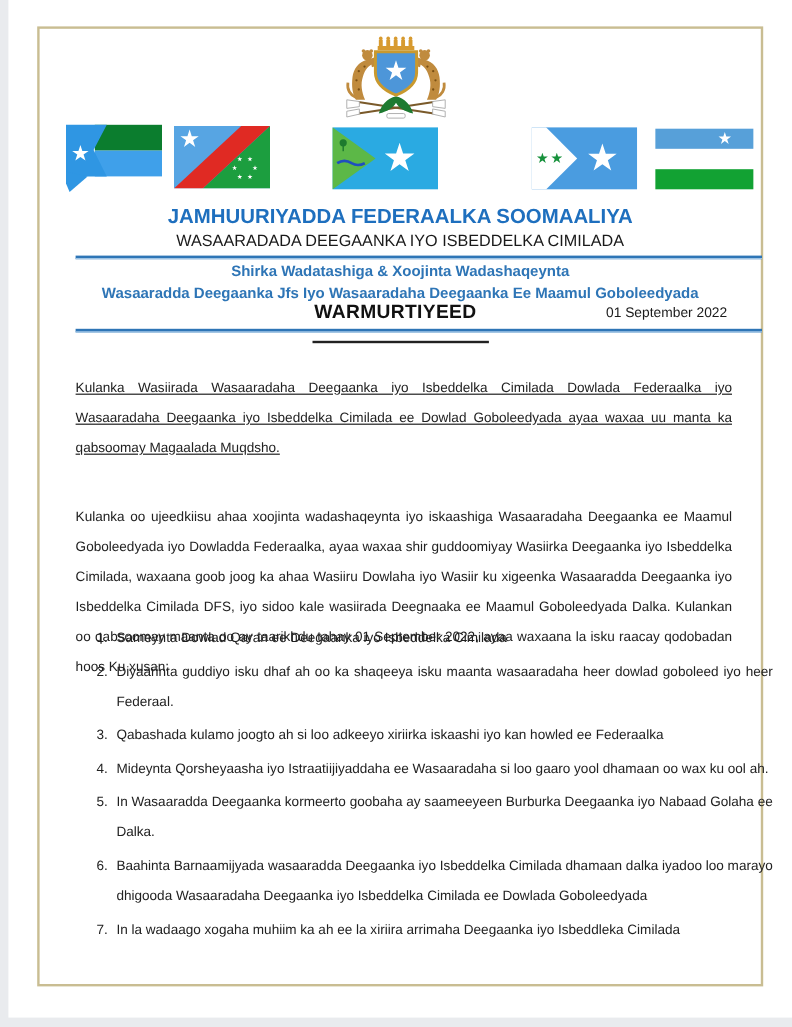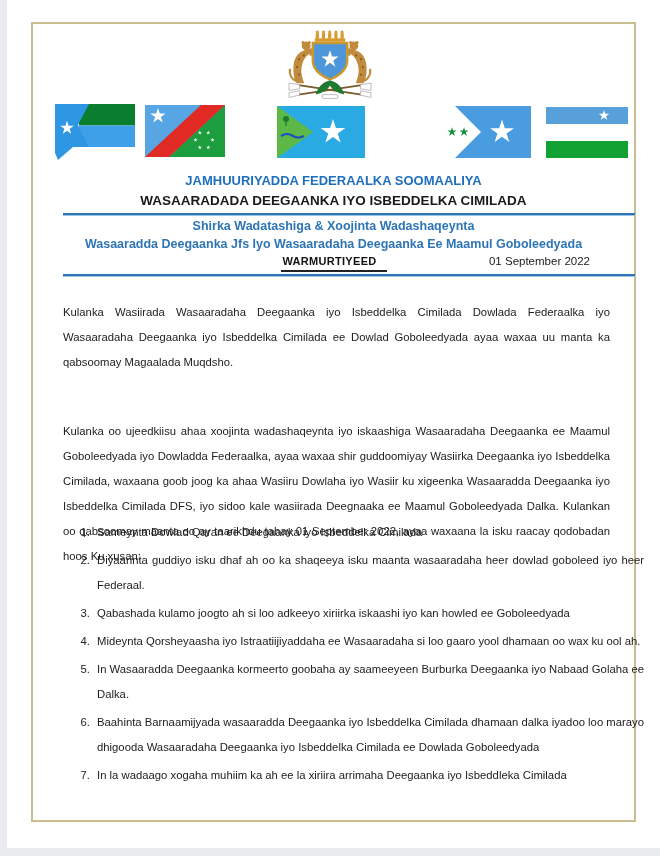--- a/index.html
+++ b/index.html
@@ -15,39 +15,39 @@
   }
   .abs{position:absolute;}
   .crest{left:235px;top:3px;}
   .flags-row{left:0;top:0;width:100%;height:0;}
   .flag{position:absolute;display:block;}
   .f1{left:22px;top:79px;}
   .f2{left:112px;top:81px;}
   .f3{left:244px;top:82px;}
   .f4{left:410px;top:82px;}
   .f5{left:513px;top:83px;}
-  .hline1{left:0;top:148px;width:100%;text-align:center;font-size:13px;font-weight:bold;color:#1e6fbe;line-height:18px;}
-  .hline2{left:0;top:168px;width:100%;text-align:center;font-size:13.5px;font-weight:bold;color:#1a1a1a;line-height:18px;}
+  .hline1{left:0;top:148px;width:100%;text-align:center;font-size:17px;font-weight:bold;color:#1e6fbe;line-height:18px;}
+  .hline2{left:0;top:168px;width:100%;text-align:center;font-size:13.5px;font-weight:normal;color:#1a1a1a;line-height:18px;}
   .rule{left:30px;width:572px;height:2px;background:#2e75b6;border-bottom:1px solid #9cc3e5;}
   .rule1{top:189px;}
   .rule2{top:250px;}
   .hline3{left:0;top:194px;width:100%;text-align:center;font-size:12.5px;font-weight:bold;color:#2e75b6;line-height:17px;}
   .hline4{left:0;top:212px;width:100%;text-align:center;font-size:12.5px;font-weight:bold;color:#2e75b6;line-height:17px;}
   .title-row{left:0;top:229px;width:100%;height:20px;}
   .doc-title{
     display:inline-block;position:absolute;left:50%;transform:translateX(-50%);
-    font-size:11px;font-weight:bold;color:#111;letter-spacing:.3px;
-    border-bottom:2px solid #222;padding:0 10px 1px 2px;line-height:16px;
+    font-size:16px;font-weight:bold;color:#111;letter-spacing:.3px;
+    border-bottom:2px solid #222;padding:0 10px 15px 2px;line-height:16px;
   }
-  .doc-date{position:absolute;right:44px;top:2px;font-size:11.5px;color:#1b1b1b;}
+  .doc-date{position:absolute;right:28px;top:2px;font-size:11.5px;color:#1b1b1b;}
   .para{
     left:30px;width:547px;text-align:justify;font-size:11.3px;color:#212121;
     line-height:25px;margin:0;
   }
-  .para1{top:276px;}
+  .para1{top:288px;text-decoration:underline;}
   .para2{top:351px;margin-top:44px;}
   ol.points{
     left:30px;top:496px;width:551px;margin:0;padding:0 0 0 30px;
     font-size:11.3px;color:#212121;line-height:25px;list-style:decimal outside;
   }
   ol.points li{text-align:justify;margin-bottom:3px;padding-left:4px;}
 </style>
 </head>
 <body>
 
@@ -171,20 +171,20 @@
     <span class="doc-date">01 September 2022</span>
   </div>
   <div class="abs rule rule2"></div>
 
   <p class="abs para para1">Kulanka Wasiirada Wasaaradaha Deegaanka iyo Isbeddelka Cimilada Dowlada Federaalka iyo Wasaaradaha Deegaanka iyo Isbeddelka Cimilada ee Dowlad Goboleedyada  ayaa waxaa uu manta ka qabsoomay Magaalada Muqdsho.</p>
   <p class="abs para para2">Kulanka oo ujeedkiisu ahaa xoojinta wadashaqeynta iyo iskaashiga Wasaaradaha Deegaanka ee Maamul Goboleedyada iyo Dowladda Federaalka, ayaa waxaa shir guddoomiyay Wasiirka Deegaanka iyo Isbeddelka Cimilada, waxaana goob joog ka ahaa Wasiiru Dowlaha iyo Wasiir ku xigeenka Wasaaradda Deegaanka iyo Isbeddelka Cimilada DFS, iyo sidoo kale wasiirada Deegnaaka ee Maamul Goboleedyada Dalka. Kulankan oo qabsoomay maanta oo ay taarikhdu tahay 01 September 2022, ayaa waxaana la isku raacay qodobadan hoos Ku xusan:</p>
 
   <ol class="abs points">
     <li>Sameynta Dowlad Qaran ee Deegaanka iyo Isbeddelka Cimilada</li>
     <li>Diyaarinta guddiyo isku dhaf ah oo ka shaqeeya isku maanta wasaaradaha heer dowlad goboleed iyo heer Federaal.</li>
-    <li>Qabashada kulamo joogto ah si loo adkeeyo xiriirka iskaashi iyo kan howled ee Goboleedyada</li>
+    <li>Qabashada kulamo joogto ah si loo adkeeyo xiriirka iskaashi iyo kan howled ee Federaalka</li>
     <li>Mideynta Qorsheyaasha iyo Istraatiijiyaddaha ee Wasaaradaha si loo gaaro yool dhamaan oo wax ku ool ah.</li>
     <li>In Wasaaradda Deegaanka kormeerto goobaha ay saameeyeen Burburka Deegaanka iyo Nabaad Golaha ee Dalka.</li>
     <li>Baahinta Barnaamijyada wasaaradda Deegaanka iyo Isbeddelka Cimilada dhamaan dalka iyadoo loo marayo dhigooda Wasaaradaha Deegaanka iyo Isbeddelka Cimilada ee Dowlada Goboleedyada</li>
     <li>In la wadaago xogaha muhiim ka ah ee la xiriira arrimaha Deegaanka iyo Isbeddleka Cimilada</li>
   </ol>
 
 </div>
 
 </body></html>

